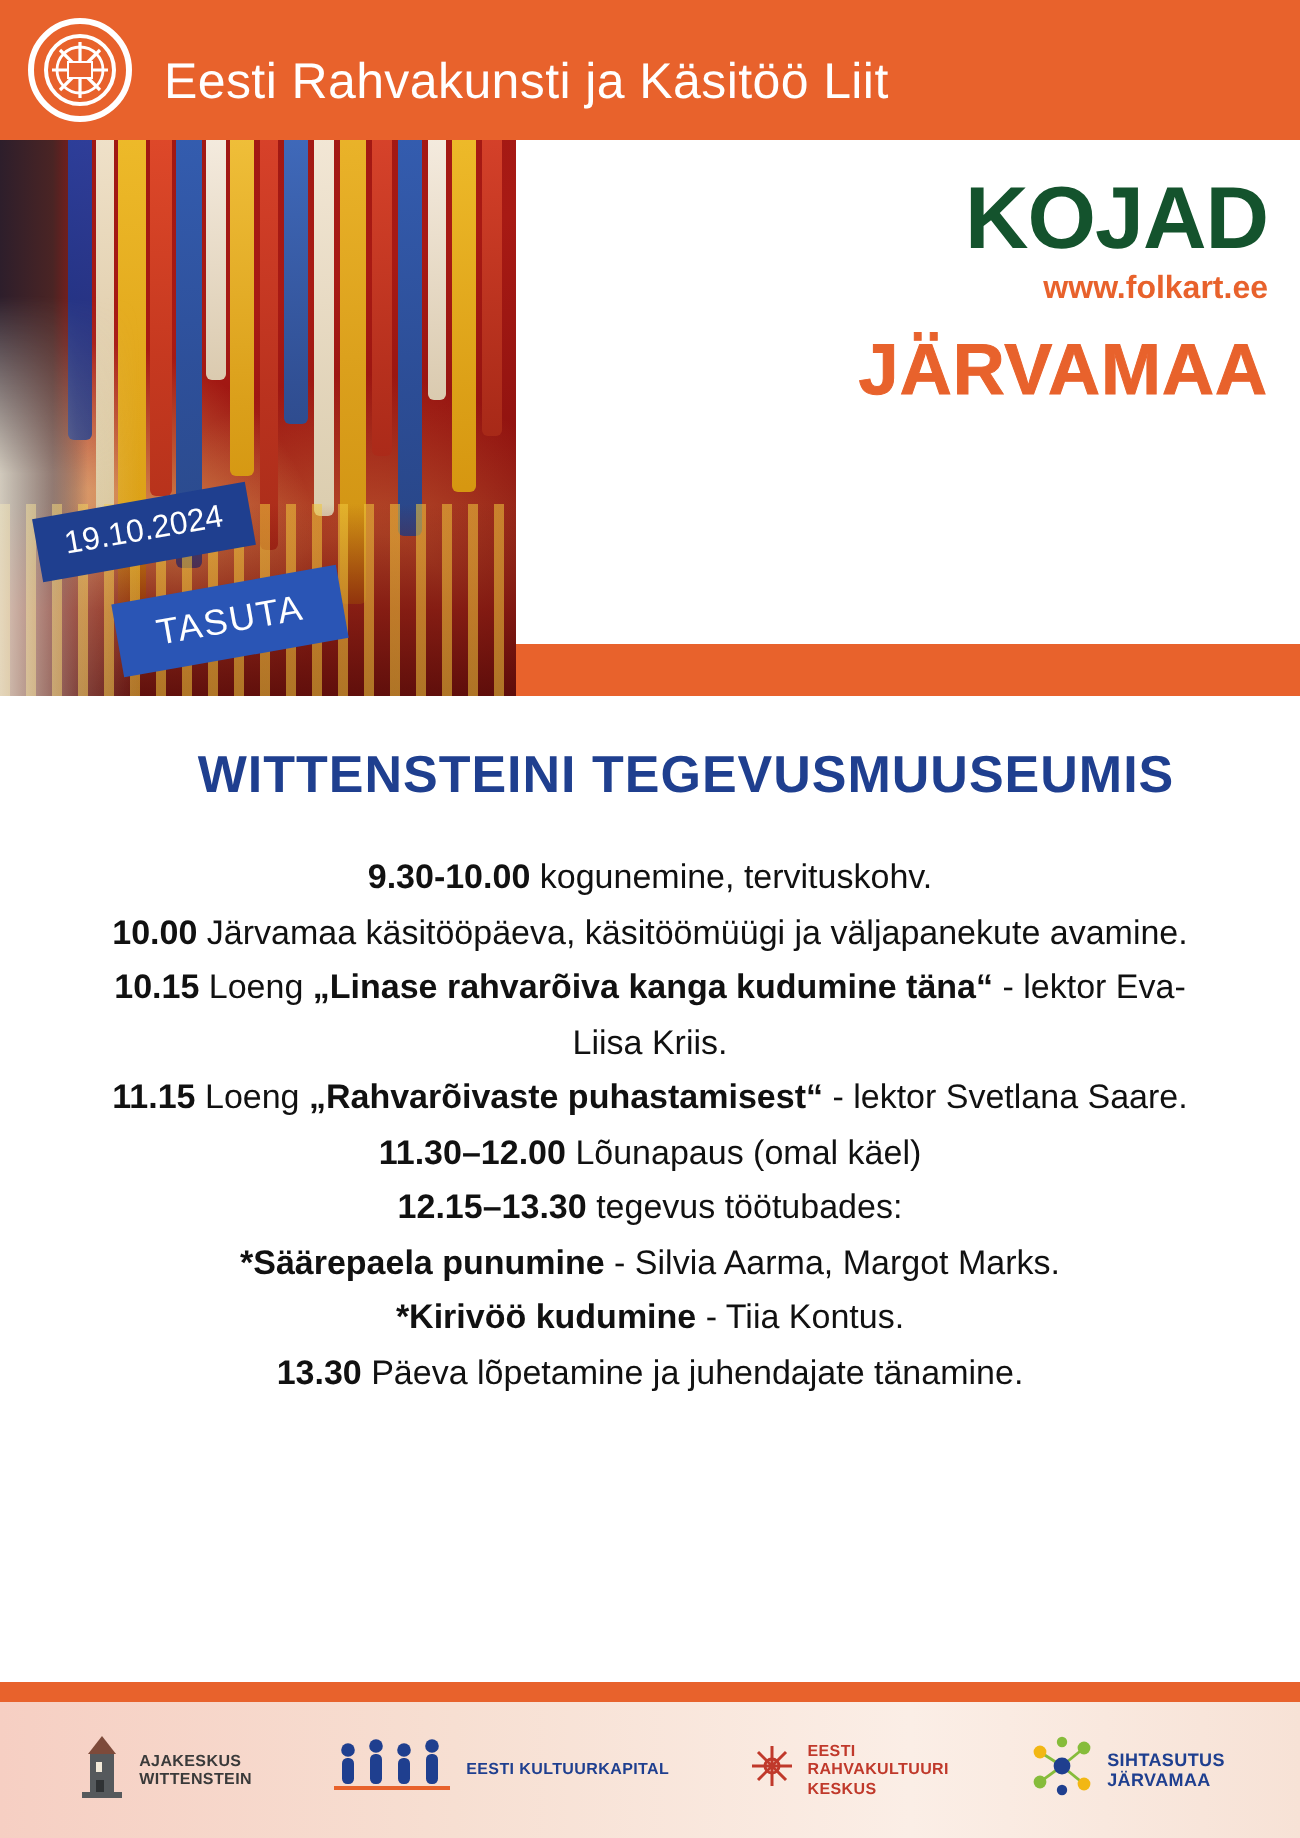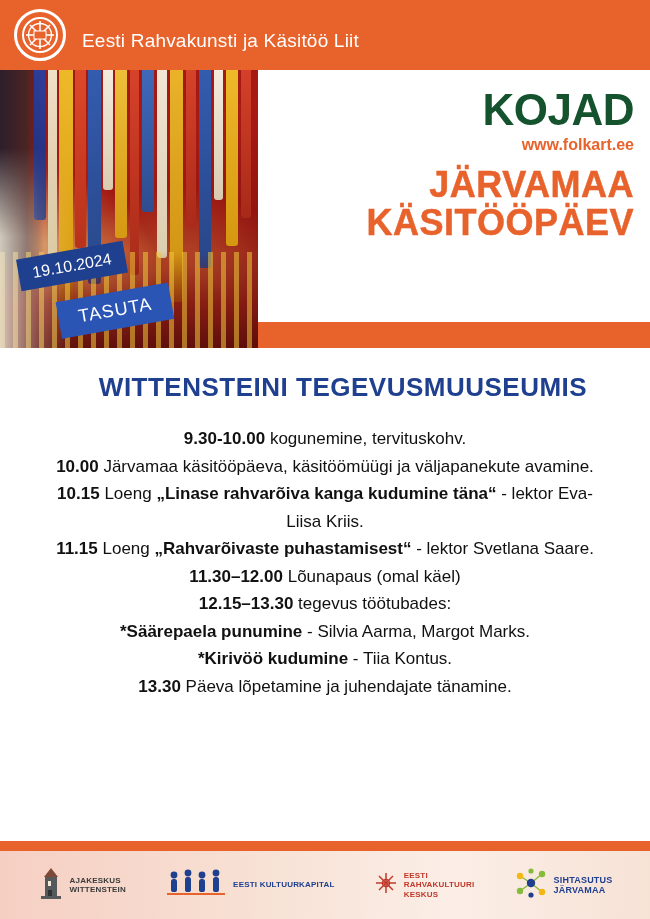--- a/index.html
+++ b/index.html
@@ -32,21 +32,21 @@
     border: 3px solid #ffffff;
     position: relative;
     flex: 0 0 auto;
     display: flex;
     align-items: center;
     justify-content: center;
   }
   .header-logo svg { display: block; }
   .header-title {
     color: #ffffff;
-    font-size: 19px;
+    font-size: 25px;
     margin-left: 16px;
     letter-spacing: 0.2px;
     margin-top: 12px;
   }
 
   
   .hero {
     position: relative;
     height: 278px;
     background: #ffffff;
@@ -298,21 +298,20 @@
     <div class="photo-embroidery"></div>
     <div class="photo-lace"></div>
     <div class="date-badge">19.10.2024</div>
     <div class="free-badge">TASUTA</div>
   </div>
 
   <div class="hero-text">
     <div class="t-kojad">KOJAD</div>
     <div class="t-url">www.folkart.ee</div>
     <div class="t-jarvamaa">JÄRVAMAA</div>
-    <div class="t-kasitoopaev">KÄSITÖÖPÄEV</div>
   </div>
 
   <div class="orange-band short"></div>
 </div>
 
 <div class="venue">
   <div class="venue-title">WITTENSTEINI TEGEVUSMUUSEUMIS</div>
 </div>
 
 <div class="programme">

